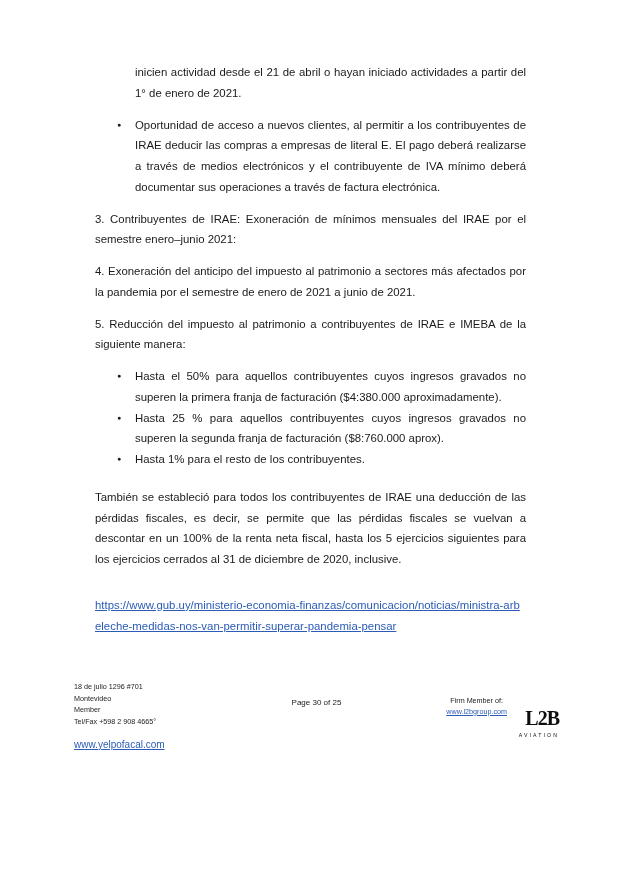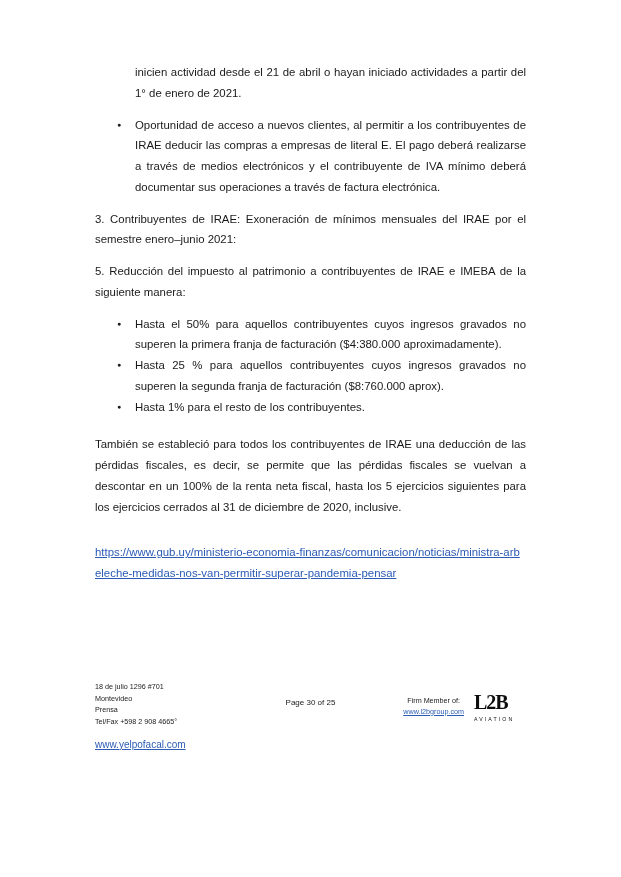--- a/index.html
+++ b/index.html
@@ -65,25 +65,25 @@
     line-height: 1.82;
     margin: 0 0 12px 0;
     text-align: left;
   }
   .spacer-sm { height: 6px; }
   .spacer-md { height: 14px; }
 
   
   .footer {
     position: absolute;
-    left: 0;
+    left: 12px;
     right: 0;
     bottom: 22px;
     height: 78px;
-    padding: 0 95px;
+    padding: 0 62px;
     box-sizing: border-box;
   }
   .footer-inner {
     position: relative;
     height: 100%;
   }
   .footer-left {
     position: absolute;
     left: 0;
     top: 0;
@@ -105,37 +105,37 @@
     font-size: 8px;
     color: #1a1a1a;
     white-space: nowrap;
   }
   .footer-right {
     position: absolute;
     right: 0;
     top: 11px;
     display: flex;
     align-items: flex-start;
-    gap: 10px;
   }
   .firm-member {
     text-align: center;
     font-size: 7.2px;
     line-height: 1.5;
     color: #1a1a1a;
     padding-top: 4px;
   }
   .firm-member .fm-link {
     color: #2b5bb5;
     font-size: 7.2px;
     display: block;
   }
   .logo {
     width: 52px;
-    text-align: left;
+    text-align: right;
+    margin-top: 16px;
   }
   .logo-mark {
     font-family: "Liberation Serif", serif;
     font-size: 20px;
     font-weight: bold;
     letter-spacing: -1px;
     color: #0d0d0d;
     line-height: 1;
     position: relative;
     display: inline-block;
@@ -156,20 +156,21 @@
 
   <ul class="bullets">
     <li>Oportunidad de acceso a nuevos clientes, al permitir a los contribuyentes de IRAE deducir las compras a empresas de literal E. El pago deberá realizarse a través de medios electrónicos y el contribuyente de IVA mínimo deberá documentar sus operaciones a través de factura electrónica.</li>
   </ul>
 
   <p class="para">3. Contribuyentes de IRAE: Exoneración de mínimos mensuales del IRAE por el semestre enero–junio 2021:</p>
 
   <ul class="bullets">
   </ul>
 
+  <p class="para">4. Exoneración del anticipo del impuesto al patrimonio a sectores más afectados por la pandemia por el semestre de enero de 2021 a junio de 2021.</p>
 
   <p class="para">5. Reducción del impuesto al patrimonio a contribuyentes de IRAE e IMEBA de la siguiente manera:</p>
 
   <ul class="bullets">
     <li>Hasta el 50% para aquellos contribuyentes cuyos ingresos gravados no superen la primera franja de facturación ($4:380.000 aproximadamente).</li>
     <li>Hasta 25 % para aquellos contribuyentes cuyos ingresos gravados no superen la segunda franja de facturación ($8:760.000 aprox).</li>
     <li>Hasta 1% para el resto de los contribuyentes.</li>
   </ul>
 
   <div class="spacer-sm"></div>
@@ -181,21 +182,21 @@
 
   <p class="link-para">
     <a class="doclink" href="#">https://www.gub.uy/ministerio-economia-finanzas/comunicacion/noticias/ministra-arbeleche-medidas-nos-van-permitir-superar-pandemia-pensar</a>
   </p>
 
   <div class="footer">
     <div class="footer-inner">
       <div class="footer-left">
         <div>18 de julio 1296 #701</div>
         <div>Montevideo</div>
-        <div>Prensa</div>
+        <div>Member</div>
         <div>Tel/Fax +598 2 908 4665°</div>
         <a class="weblink" href="#">www.yelpofacal.com</a>
       </div>
 
       <div class="footer-center">Page 30 of 25</div>
 
       <div class="footer-right">
         <div class="firm-member">
           <div>Firm Member of:</div>
           <a class="fm-link" href="#">www.l2bgroup.com</a>

